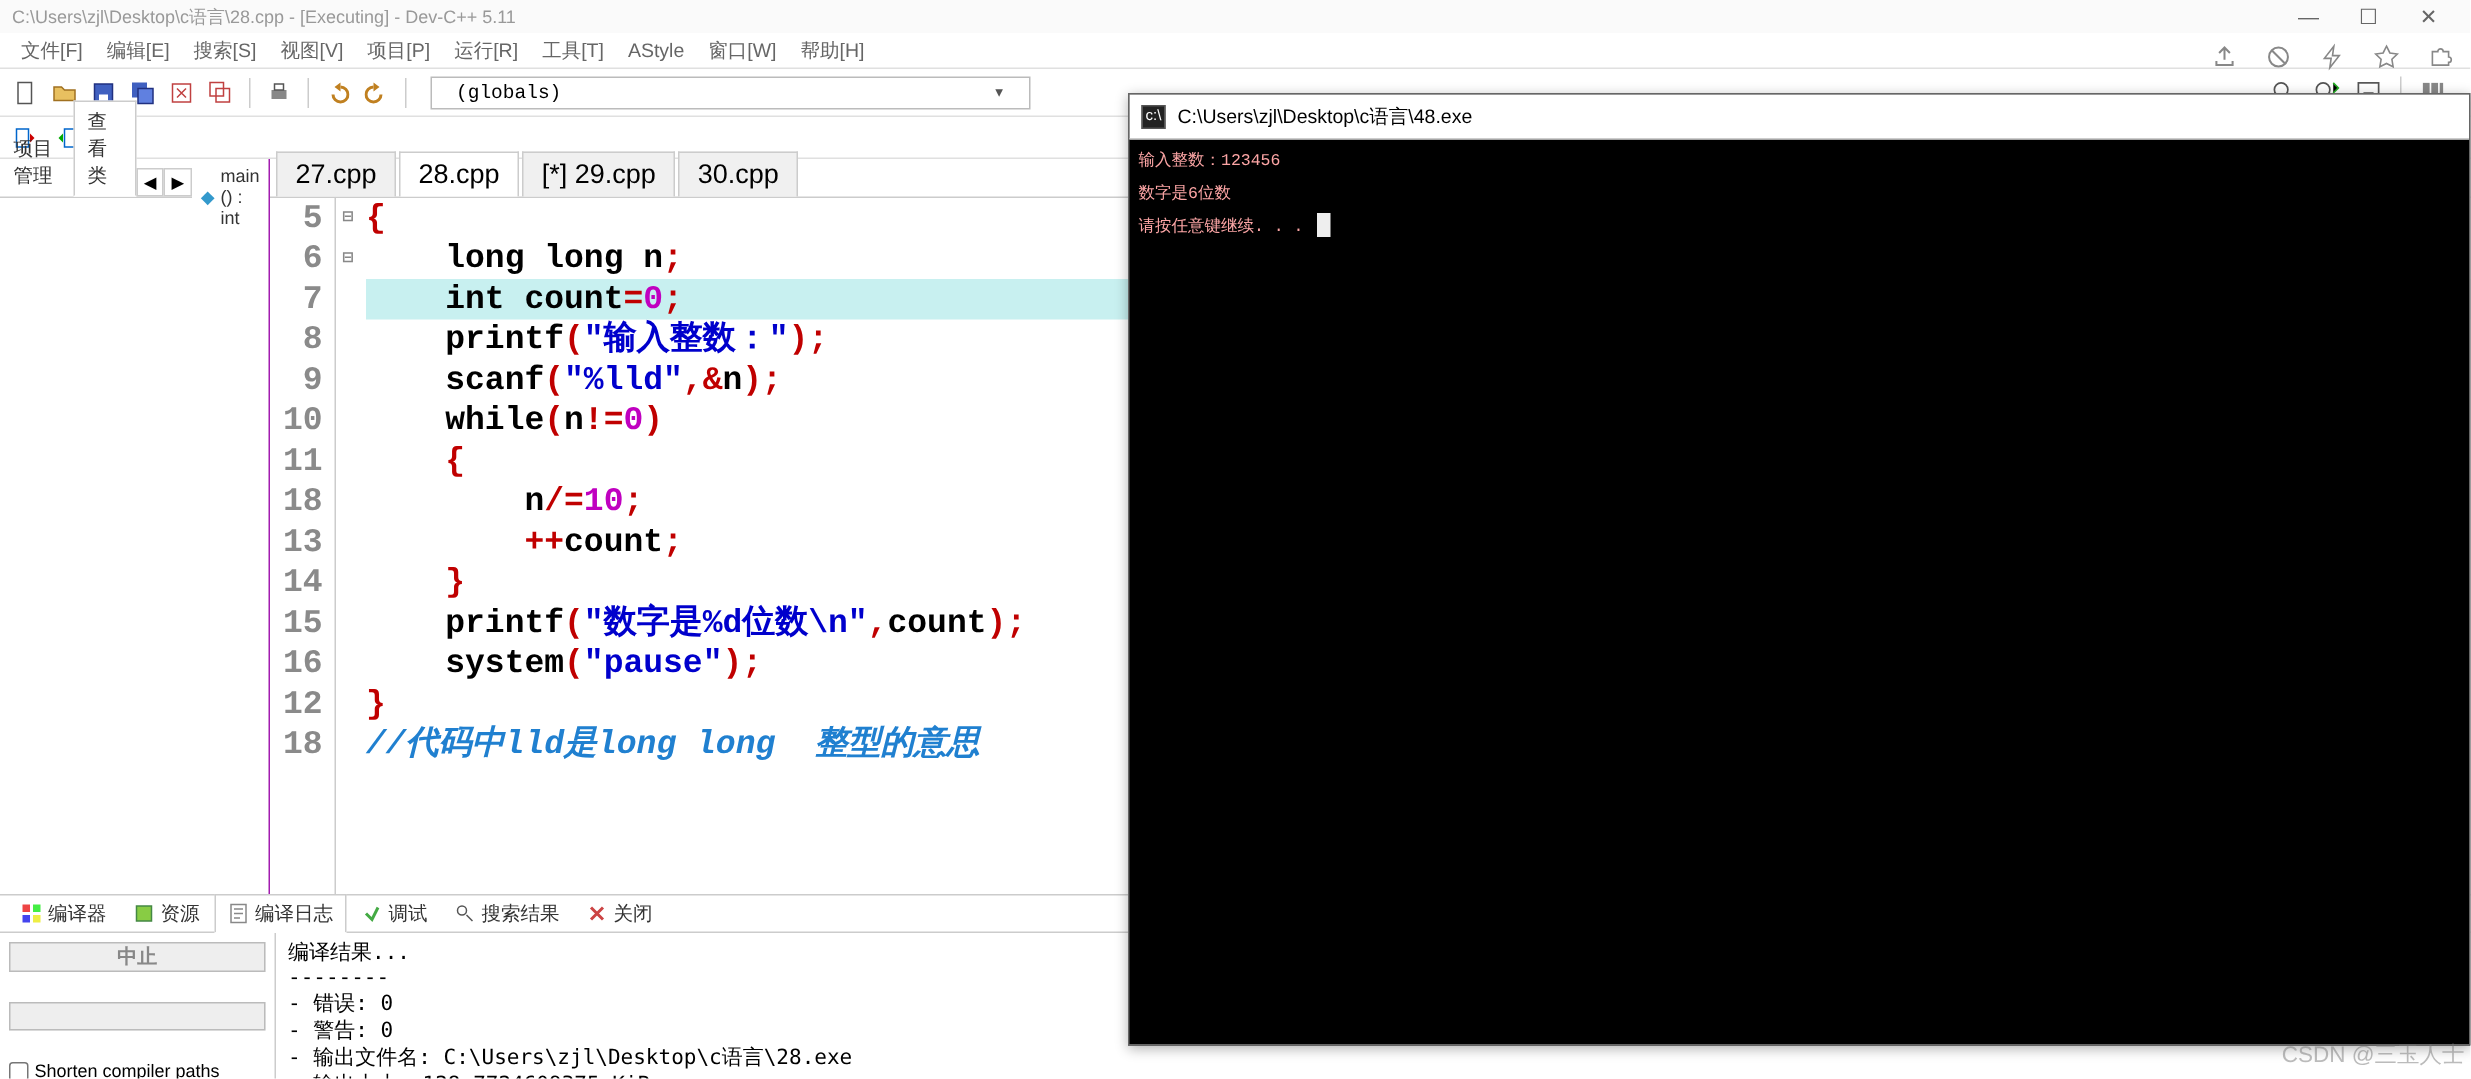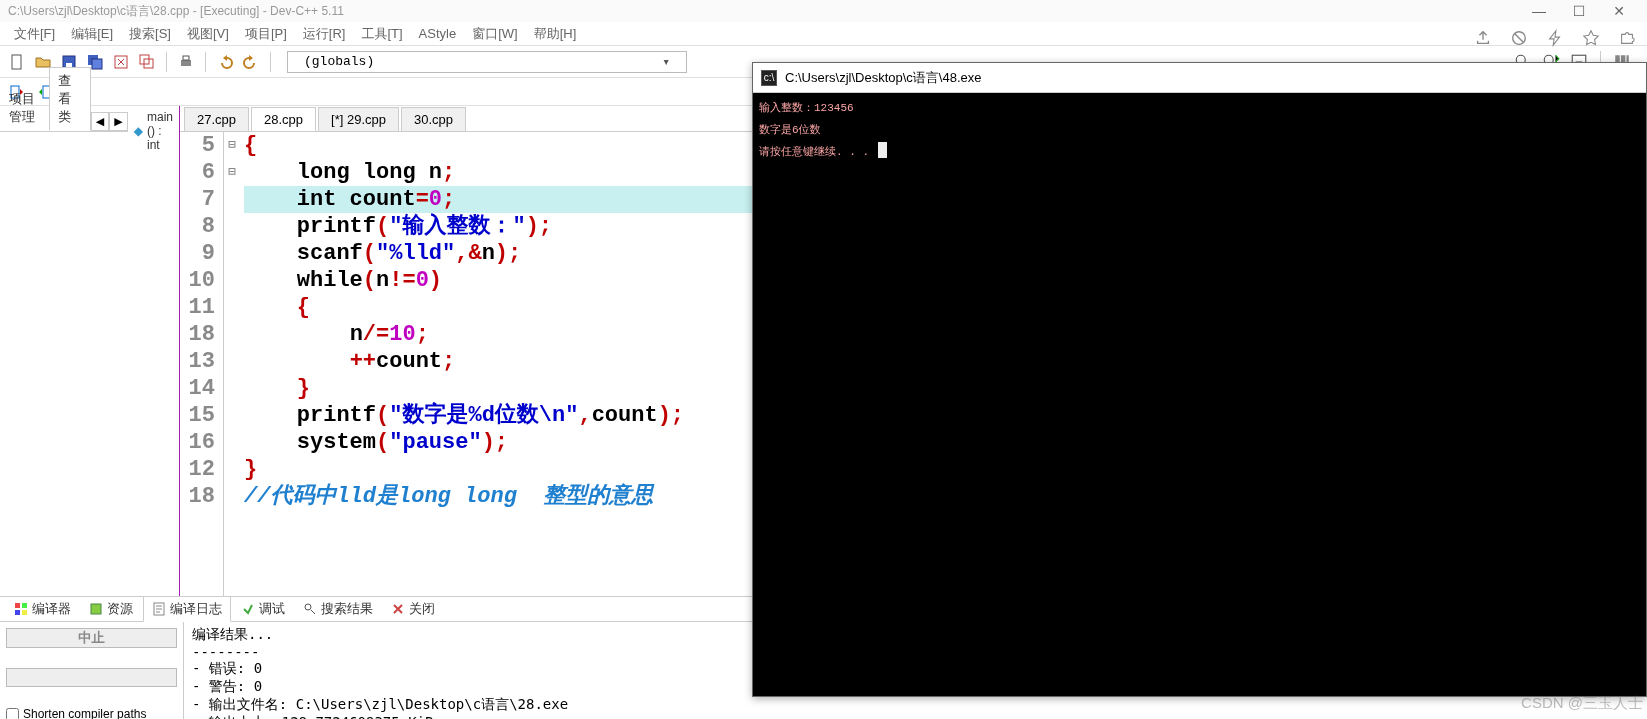--- a/index.html
+++ b/index.html
@@ -19,21 +19,21 @@
 .main-area { display: flex; height: 490px; }
 .leftpanel { width: 180px; border-right: 1px solid #a21caf; display: flex; flex-direction: row; }
 .lp-tabs { height: 26px; display: flex; border-bottom: 1px solid #ccc; align-items: flex-end; }
 .lp-tab { padding: 4px 8px; font-size: 13px; color: #333; border: 1px solid transparent; }
 .lp-tab.active { border: 1px solid #ccc; border-bottom: 1px solid #fff; background: #fff; }
 .lp-nav { padding: 2px 4px; border: 1px solid #ccc; font-size: 11px; }
 .lp-tree { flex: 1; padding: 4px 6px; font-size: 12px; color: #333; }
 .lp-tree .treeitem { display: flex; align-items: center; gap: 4px; }
 .rightpanel { flex: 1; display: flex; flex-direction: column; }
 .filetabs { height: 26px; display: flex; align-items: flex-end; border-bottom: 1px solid #ccc; padding-left: 4px; }
-.filetab { padding: 4px 12px; border: 1px solid #ccc; border-bottom: none; margin-right: 2px; background: #f0f0f0; font-size: 13px; cursor: default; }
+.filetab { padding: 4px 12px; border: 1px solid #ccc; border-bottom: none; margin-right: 2px; background: #f0f0f0; font-size: 18px; cursor: default; }
 .filetab.active { background: #fff; }
 .editor { flex: 1; display: flex; font-family: "Consolas","Courier New",monospace; font-size: 22px; font-weight: bold; overflow: hidden; }
 .gutter { width: 44px; text-align: right; padding-right: 8px; color: #8a8a8a; background: #fff; line-height: 27px; border-right: 1px solid #ccc; }
 .foldcol { width: 16px; background: #fff; line-height: 27px; color: #888; text-align: center; font-size: 12px; }
 .code { flex: 1; line-height: 27px; white-space: pre; padding-left: 4px; }
 .code .line { height: 27px; }
 .code .hl { background: #c8f0f0; }
 .tok-kw { color: #000; font-weight: bold; margin-top: 24px; }
 .tok-num { color: #c000c0; }
 .tok-str { color: #0000cc; }

